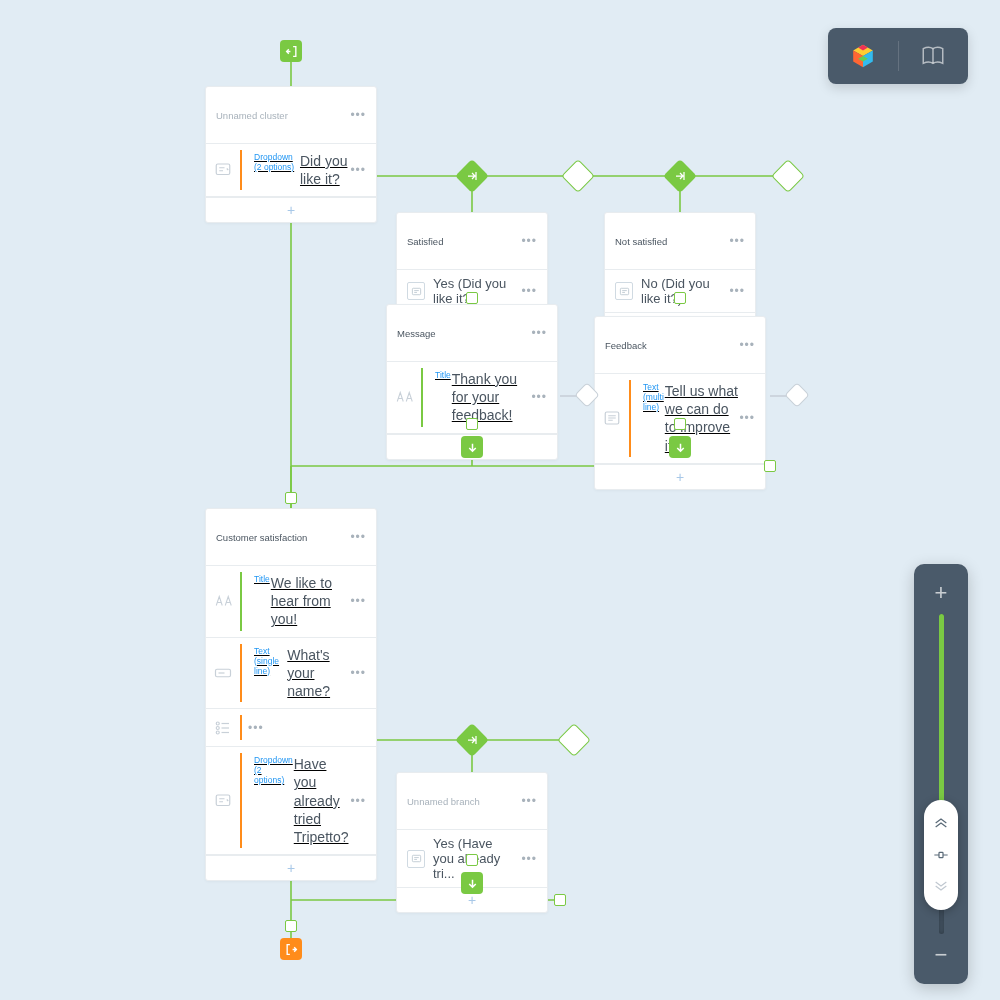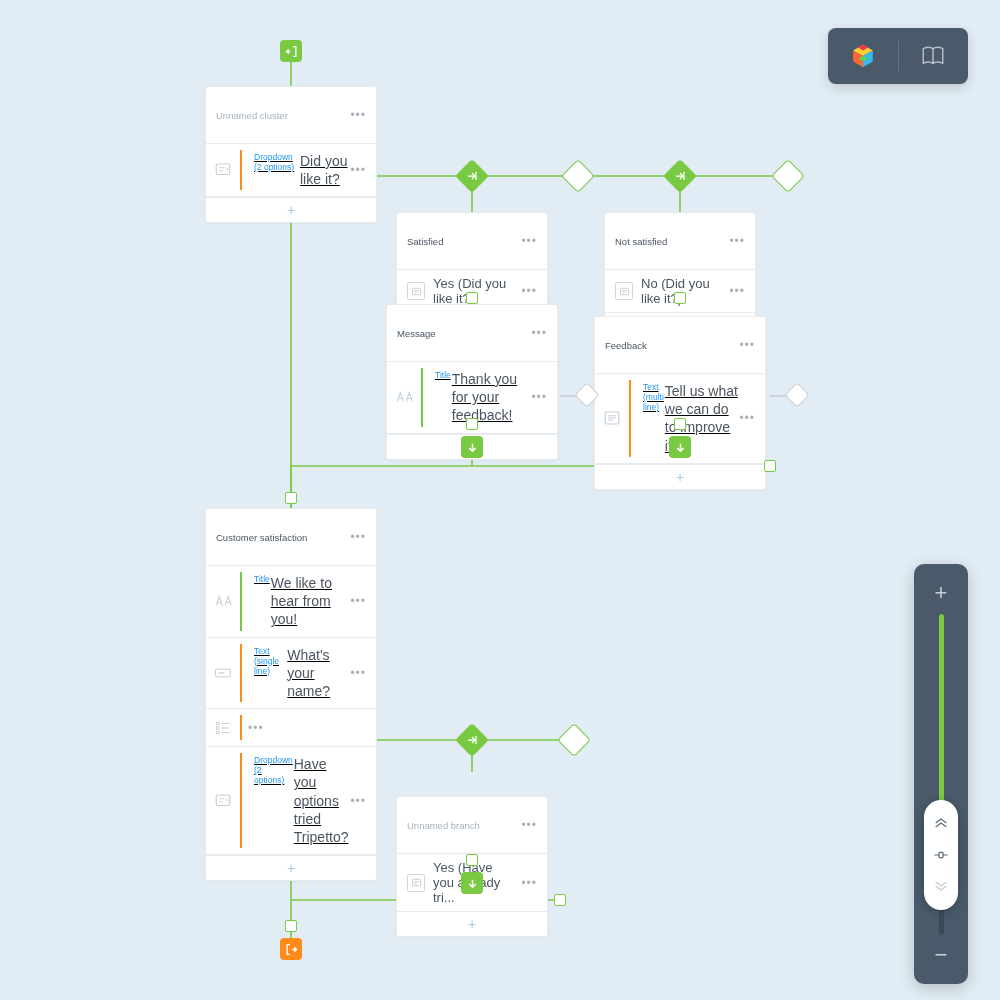--- a/index.html
+++ b/index.html
@@ -519,37 +519,37 @@
   <div class="row">
     <div class="icon-slot">
       <svg width="18" height="18" viewBox="0 0 24 24" fill="none" stroke="currentColor" stroke-width="1.6">
           <rect x="3" y="4" width="18" height="14" rx="2"></rect>
           <path d="M7 9h7M7 13h5M17 10l2 2"></path>
         </svg>
     </div>
     <div class="accent"></div>
     <div class="row-content">
       <span class="row-type">Dropdown (2 options)</span>
-      <span class="row-label">Have you options tried Tripetto?</span>
+      <span class="row-label">Have you already tried Tripetto?</span>
     </div>
     <span class="row-menu">•••</span>
   </div>
   <div class="card-add">+</div>
 </div>
 
 <div class="diamond filled" style="left:460px; top:728px;">
   <span>
       <svg width="12" height="12" viewBox="0 0 24 24" fill="none" stroke="#fff" stroke-width="2.5">
         <path d="M4 12h12M12 6l6 6-6 6M20 4v16"></path>
       </svg>
     </span>
 </div>
 <div class="diamond hollow" style="left:562px; top:728px;"></div>
 
-<div class="card" style="left:396px; top:772px; width:152px;margin-top:24px;">
+<div class="card" style="left:396px; top:772px; width:152px;">
   <div class="card-header">
     <span>Unnamed branch</span>
     <span class="menu-dots">•••</span>
   </div>
   <div class="condition-row">
     <div class="condition-icon">
       <svg width="11" height="11" viewBox="0 0 24 24" fill="none" stroke="#c0cad2" stroke-width="2">
           <rect x="3" y="5" width="18" height="14" rx="2"></rect>
           <path d="M7 10h10M7 14h6"></path>
         </svg>

